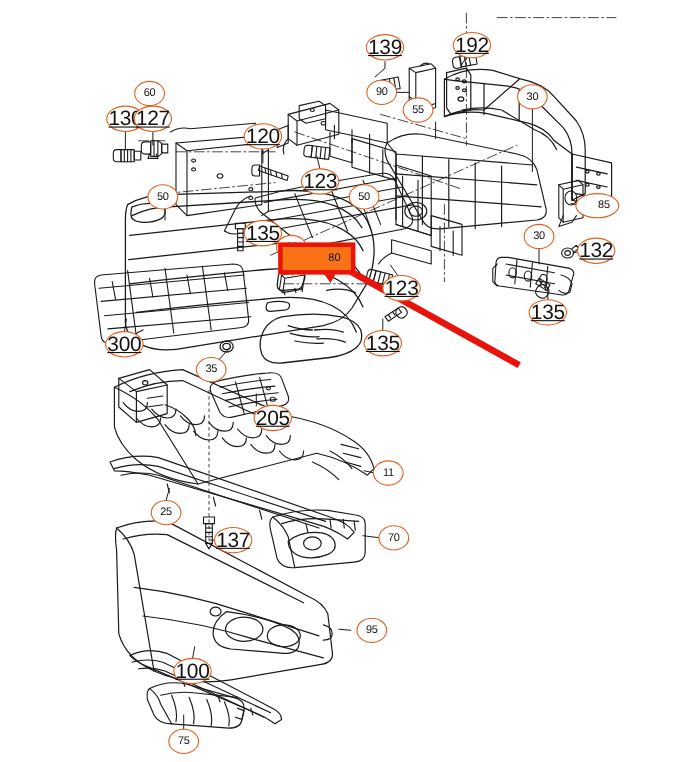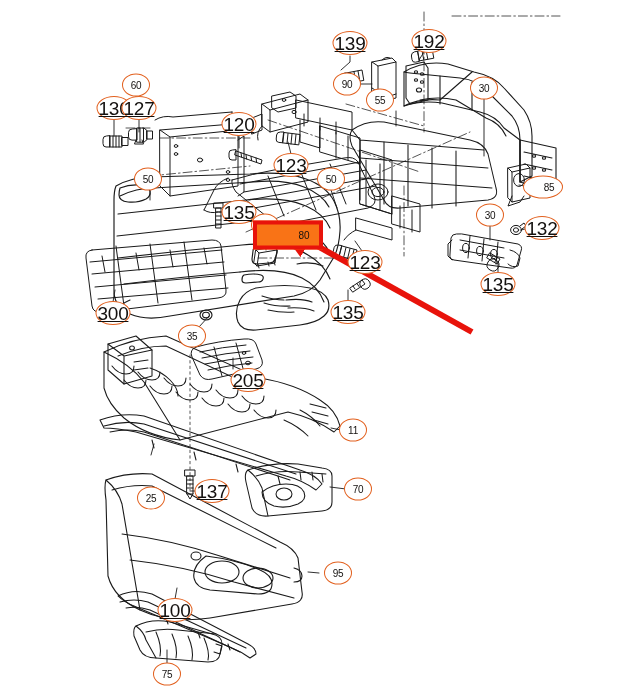--- a/index.html
+++ b/index.html
@@ -414,21 +414,21 @@
       <div class="callout c2" style="left: 490px; top: 215px; border-color: rgb(226, 96, 30);">30</div>
       <div class="callout c3" style="left: 542px; top: 228px; border-color: rgb(226, 96, 30);">132</div>
       <div class="callout c2" style="left: 265px; top: 225px; border-color: rgb(226, 96, 30);">65</div>
       <div class="callout c3" style="left: 365px; top: 262px; border-color: rgb(226, 96, 30);">123</div>
       <div class="callout c3" style="left: 498px; top: 284px; border-color: rgb(226, 96, 30);">135</div>
       <div class="callout c3" style="left: 113px; top: 313px; border-color: rgb(226, 96, 30);">300</div>
       <div class="callout c2" style="left: 192px; top: 336px; border-color: rgb(226, 96, 30);">35</div>
       <div class="callout c3" style="left: 348px; top: 312px; border-color: rgb(226, 96, 30);">135</div>
       <div class="callout c3" style="left: 248px; top: 380px; border-color: rgb(226, 96, 30);">205</div>
       <div class="callout c2" style="left: 353px; top: 430px; border-color: rgb(226, 96, 30);">11</div>
-      <div class="callout c2" style="left: 151px; top: 466px; border-color: rgb(226, 96, 30); margin-top: 32px;">25</div>
+      <div class="callout c2" style="left: 151px; top: 466px; border-color: rgb(226, 96, 30);">25</div>
       <div class="callout c3" style="left: 212px; top: 491px; border-color: rgb(226, 96, 30);">137</div>
       <div class="callout c2" style="left: 358px; top: 489px; border-color: rgb(226, 96, 30);">70</div>
       <div class="callout c2" style="left: 338px; top: 573px; border-color: rgb(226, 96, 30);">95</div>
       <div class="callout c3" style="left: 175px; top: 610px; border-color: rgb(226, 96, 30);">100</div>
       <div class="callout c2" style="left: 167px; top: 674px; border-color: rgb(226, 96, 30);">75</div>
       <div class="hlbox" style="left: 288px; top: 235px; border-color: rgb(232, 19, 11);">80</div>
     </div>
 
 </div>
 

